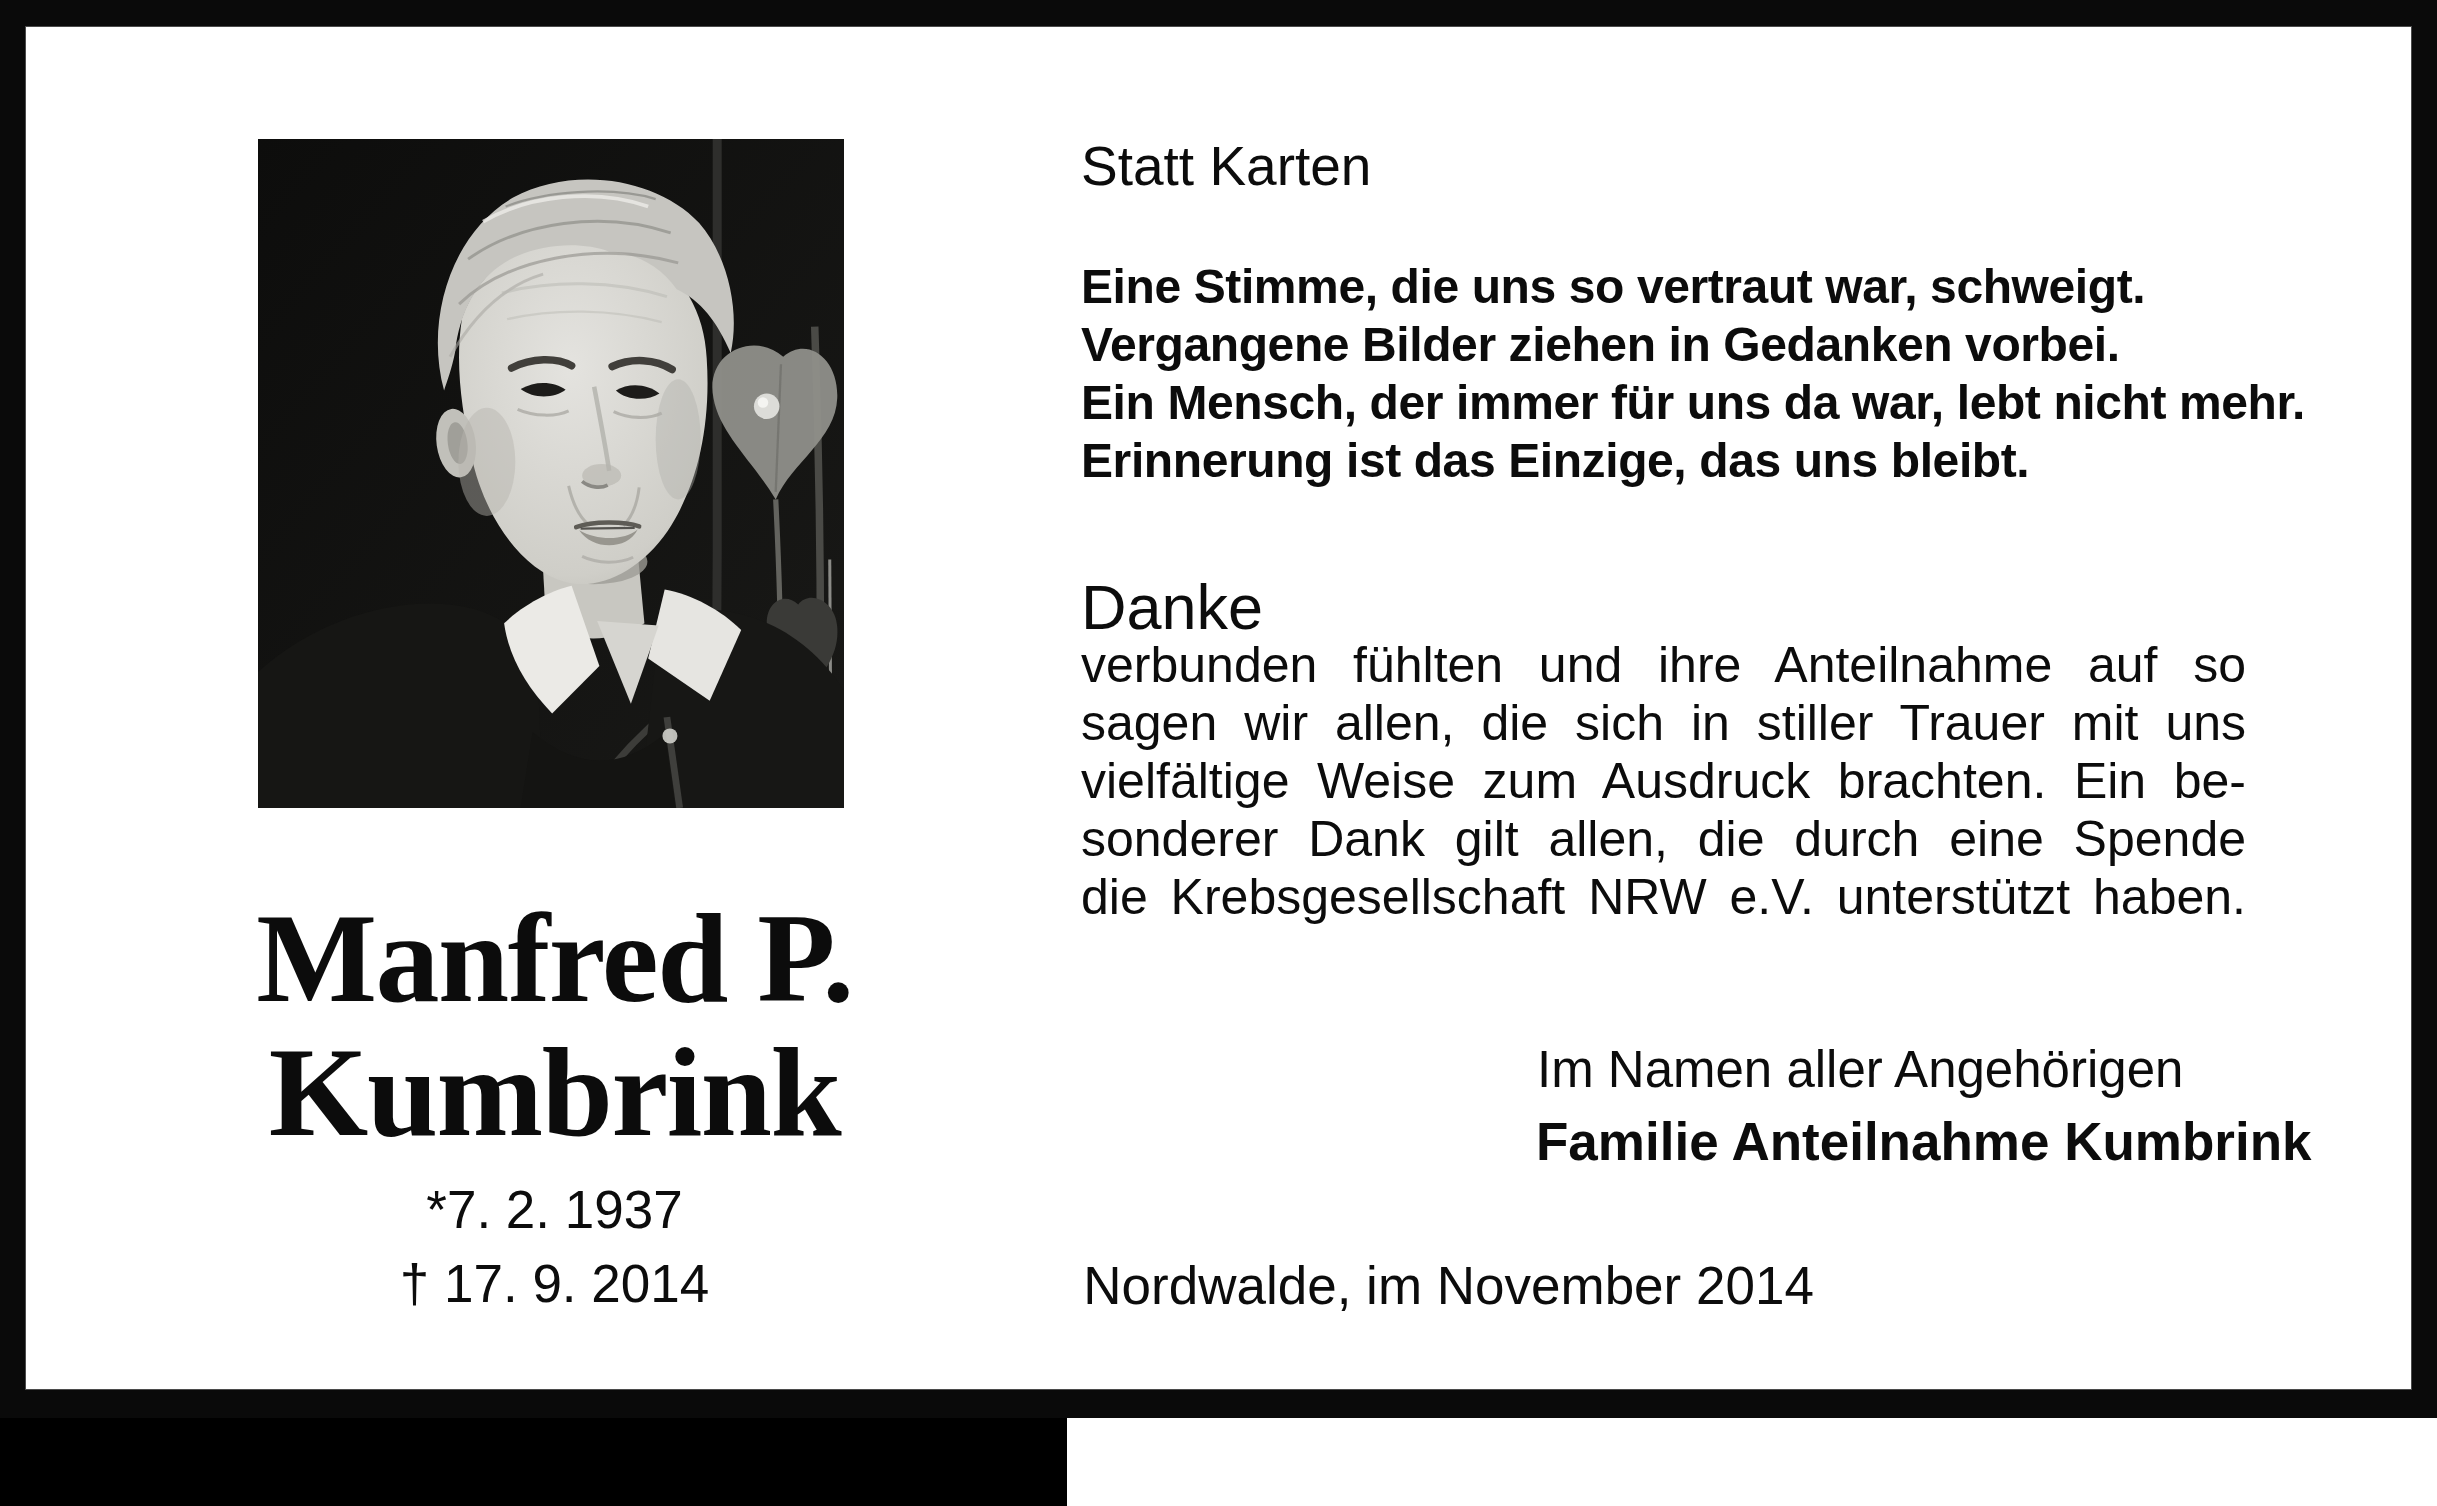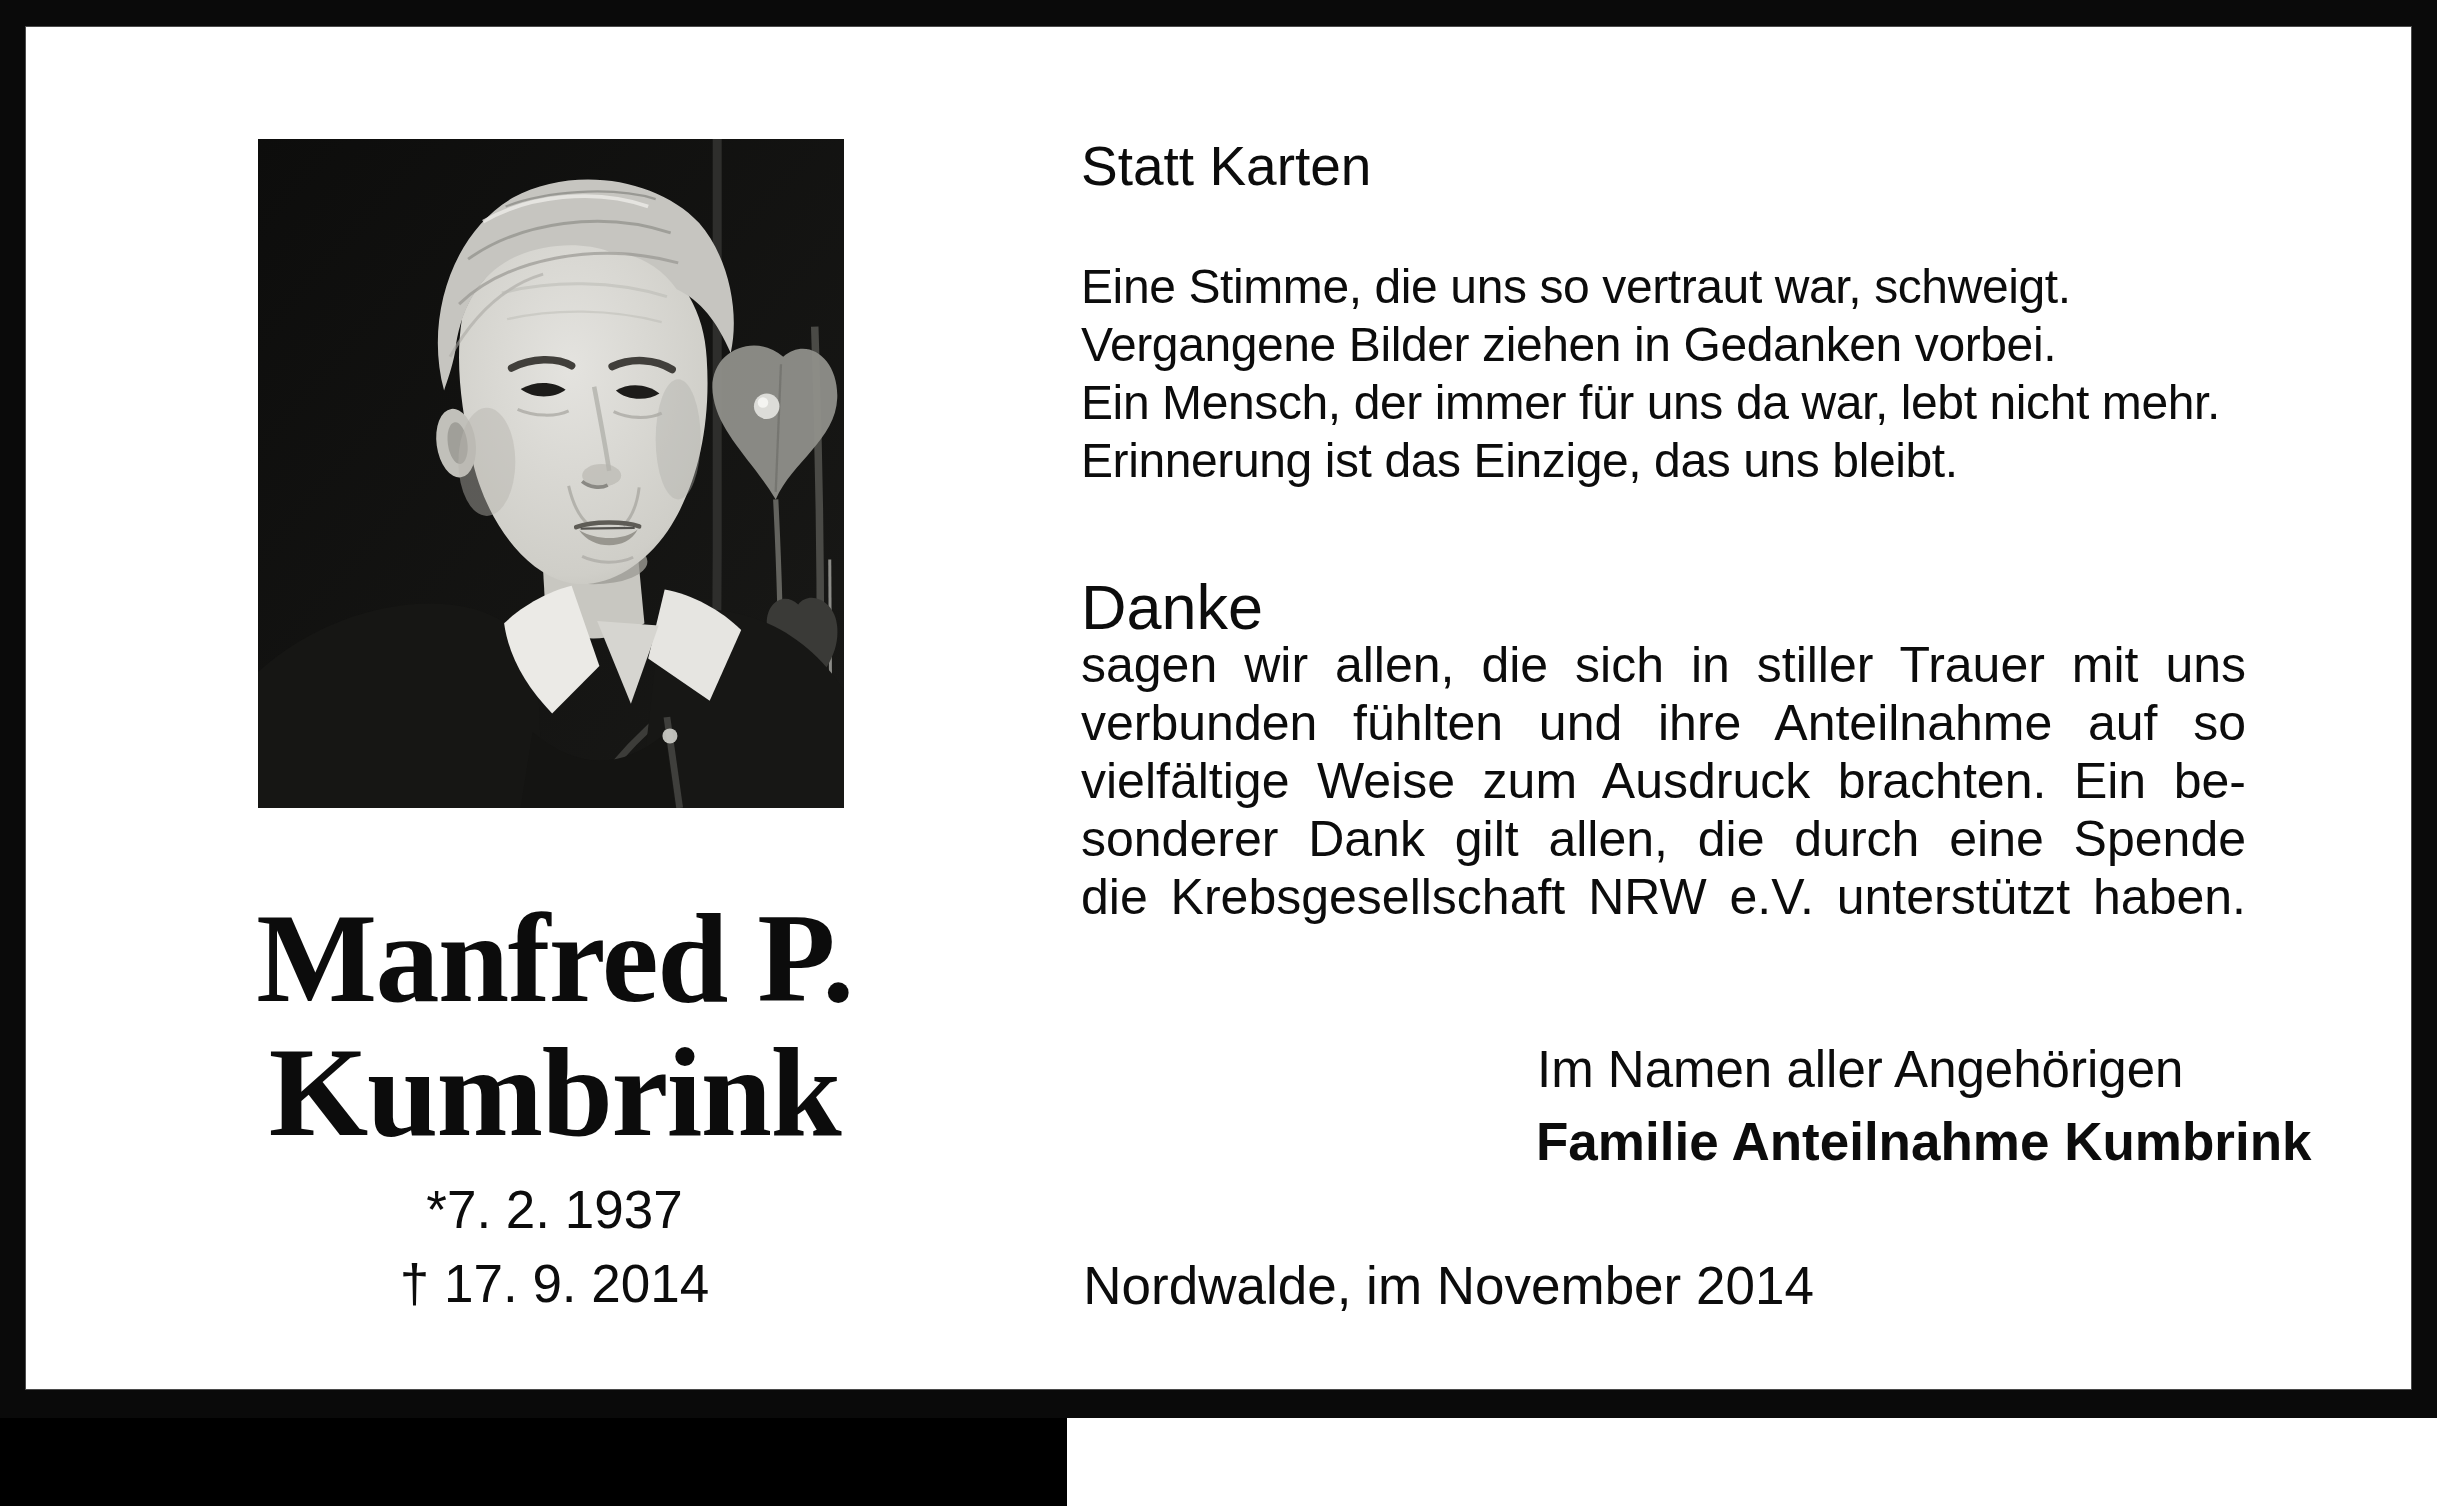--- a/index.html
+++ b/index.html
@@ -11,21 +11,21 @@
   .photo{position:absolute;left:232px;top:112px;width:586px;height:669px;display:block;}
   .name-block{position:absolute;left:221px;top:837px;width:615px;text-align:center;
         font-family:"Liberation Serif", serif;font-weight:bold;font-size:128px;line-height:134px;
         letter-spacing:-1.5px;white-space:nowrap;margin-top:27px;}
   .birth{position:absolute;left:221px;top:1156px;width:615px;text-align:center;
         font-size:53px;line-height:53px;}
   .death{position:absolute;left:221px;top:1230px;width:615px;text-align:center;
         font-size:53px;line-height:53px;}
   .right-col{position:absolute;left:1055px;top:0;width:1165px;height:1039px;}
   .statt{position:absolute;left:0;top:112px;font-size:55px;line-height:55px;white-space:nowrap;}
-  .poem{position:absolute;left:0;top:231px;font-size:48px;line-height:58px;letter-spacing:-0.4px;}
+  .poem{position:absolute;left:0;top:231px;font-size:48px;line-height:58px;letter-spacing:-0.4px;font-weight:bold;}
   .poem div{white-space:nowrap;}
   .danke{position:absolute;left:0;top:542px;font-size:63px;line-height:63px;margin-top:7px;}
   .thanks{position:absolute;left:0;top:609px;width:1165px;font-size:50px;line-height:58px;}
   .jline{text-align:justify;text-align-last:justify;}
   .sig1{position:absolute;left:456px;top:1017px;font-size:51px;line-height:51px;white-space:nowrap;}
   .sig2{position:absolute;left:455px;top:1088px;font-size:53px;line-height:53px;font-weight:bold;white-space:nowrap;}
   .place{position:absolute;left:2.3px;top:1232px;font-size:53px;line-height:53px;white-space:nowrap;}
   .bottom{position:absolute;left:0;top:1418px;width:2438px;height:89px;background:#ffffff;}
   .bottom-bar{position:absolute;left:0;top:0;width:1067px;height:89px;background:#000000;}
 </style>
@@ -134,22 +134,22 @@
         <div class="poem">
           <div>Eine Stimme, die uns so vertraut war, schweigt.</div>
           <div>Vergangene Bilder ziehen in Gedanken vorbei.</div>
           <div>Ein Mensch, der immer für uns da war, lebt nicht mehr.</div>
           <div>Erinnerung ist das Einzige, das uns bleibt.</div>
         </div>
 
         <div class="danke">Danke</div>
 
         <div class="thanks">
+          <div class="jline">verbunden fühlten und ihre Anteilnahme auf so</div>
           <div class="jline">sagen wir allen, die sich in stiller Trauer mit uns</div>
-          <div class="jline">verbunden fühlten und ihre Anteilnahme auf so</div>
           <div class="jline">vielfältige Weise zum Ausdruck brachten. Ein be-</div>
           <div class="jline">sonderer Dank gilt allen, die durch eine Spende</div>
           <div class="jline">die Krebsgesellschaft NRW e.V. unterstützt haben.</div>
         </div>
 
         <div class="sig1">Im Namen aller Angehörigen</div>
         <div class="sig2">Familie Anteilnahme Kumbrink</div>
 
         <div class="place">Nordwalde, im November 2014</div>
       </div>

